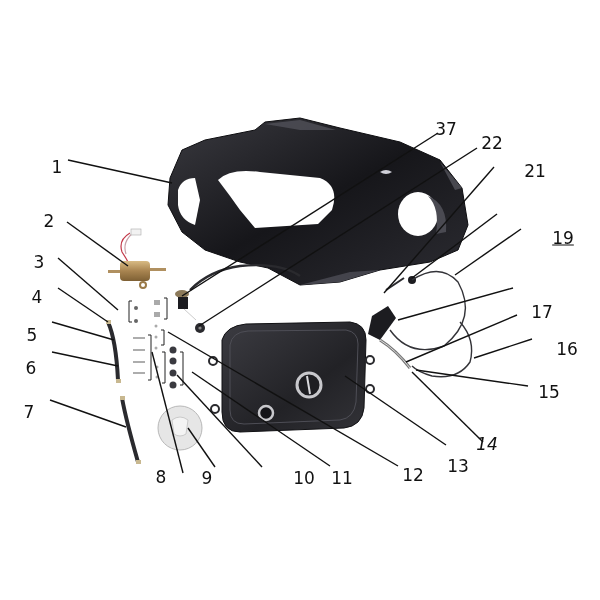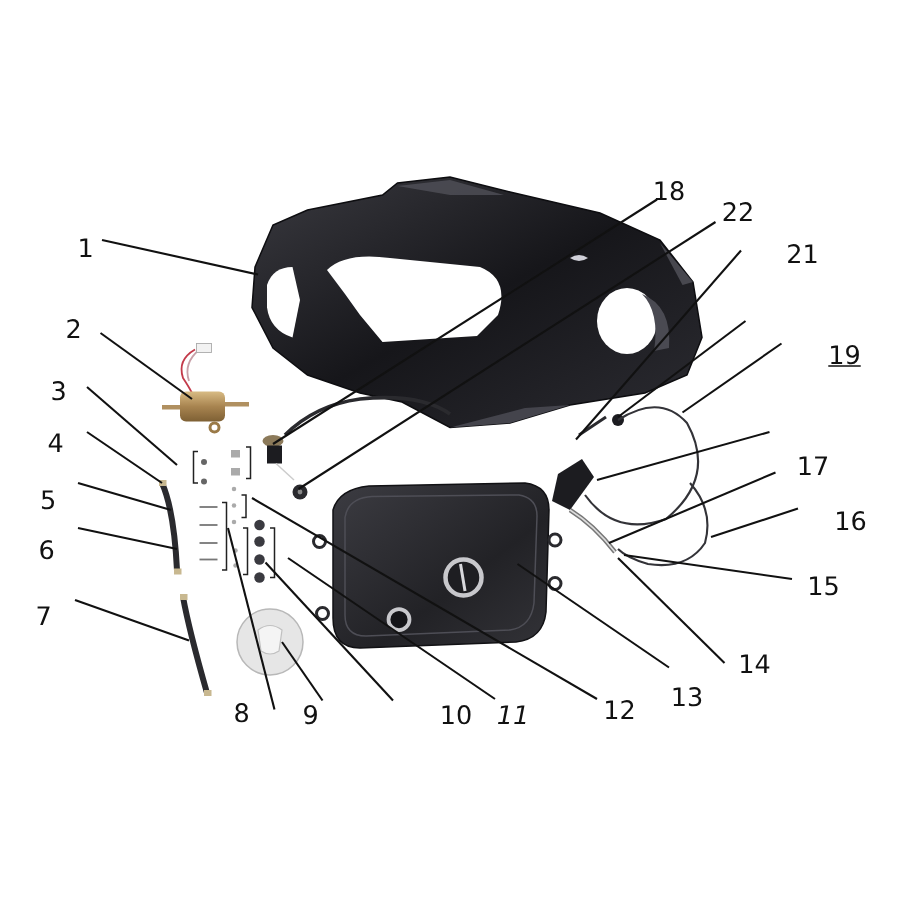--- a/index.html
+++ b/index.html
@@ -160,25 +160,25 @@
       <div class="callout-label" style="left: 57px; top: 167px;">1</div>
       <div class="callout-label" style="left: 49px; top: 221px;">2</div>
       <div class="callout-label" style="left: 39px; top: 262px;">3</div>
       <div class="callout-label" style="left: 37px; top: 297px;">4</div>
       <div class="callout-label" style="left: 32px; top: 335px;">5</div>
       <div class="callout-label" style="left: 31px; top: 368px;">6</div>
       <div class="callout-label" style="left: 29px; top: 412px;">7</div>
       <div class="callout-label" style="left: 161px; top: 477px;">8</div>
       <div class="callout-label" style="left: 207px; top: 478px;">9</div>
       <div class="callout-label" style="left: 271px; top: 478px; margin-left: 33px;">10</div>
-      <div class="callout-label" style="left: 342px; top: 478px; font-style: italic;">11</div>
+      <div class="callout-label" style="left: 342px; top: 478px;">11</div>
       <div class="callout-label" style="left: 413px; top: 475px;">12</div>
       <div class="callout-label" style="left: 458px; top: 466px;">13</div>
-      <div class="callout-label" style="left: 503px; top: 444px;">14</div>
+      <div class="callout-label" style="left: 487px; top: 444px; font-style: italic;">14</div>
       <div class="callout-label" style="left: 549px; top: 392px;">15</div>
       <div class="callout-label" style="left: 567px; top: 349px;">16</div>
       <div class="callout-label" style="left: 542px; top: 312px;">17</div>
       <div class="callout-label" style="left: 563px; top: 238px; text-decoration: underline;">19</div>
       <div class="callout-label" style="left: 519px; top: 171px; margin-left: 16px;">21</div>
       <div class="callout-label" style="left: 492px; top: 143px;">22</div>
-      <div class="callout-label" style="left: 446px; top: 129px;">18</div>
+      <div class="callout-label" style="left: 446px; top: 129px;">37</div>
     </div>
 </div>
 
 </body></html>

